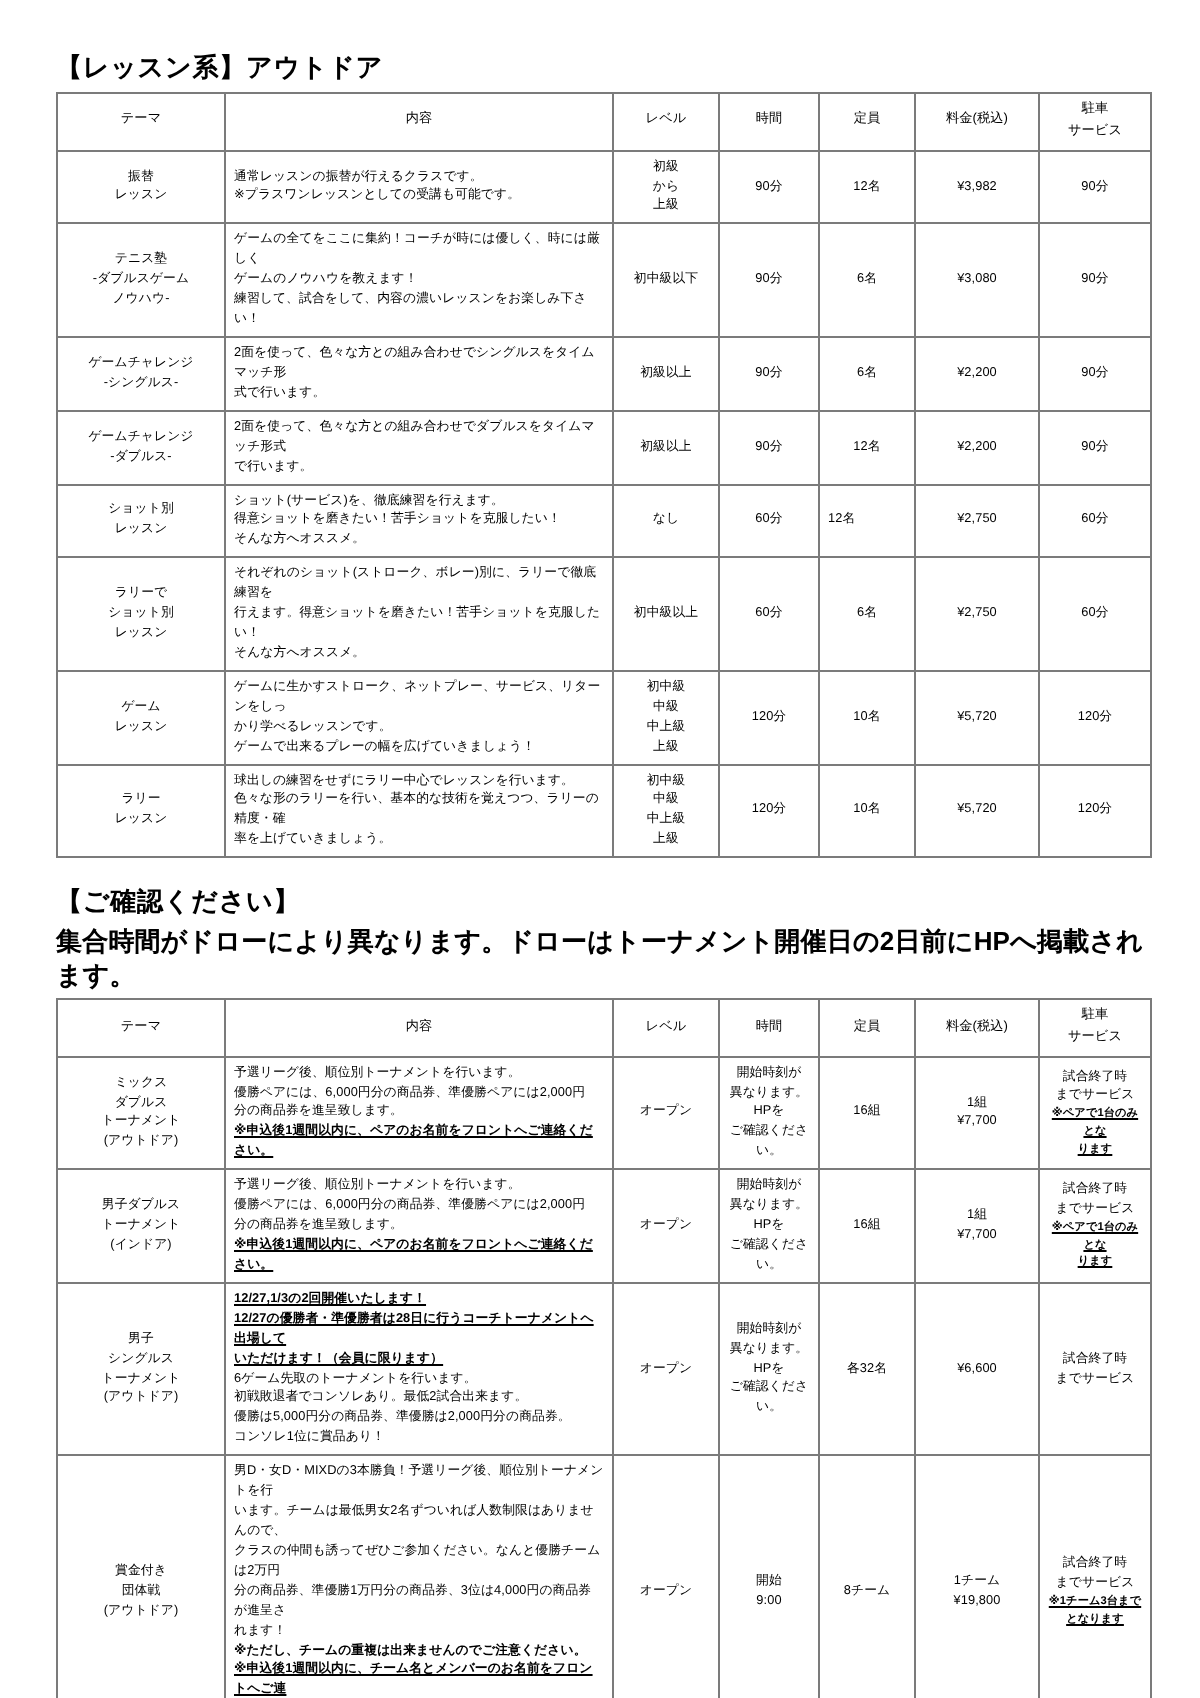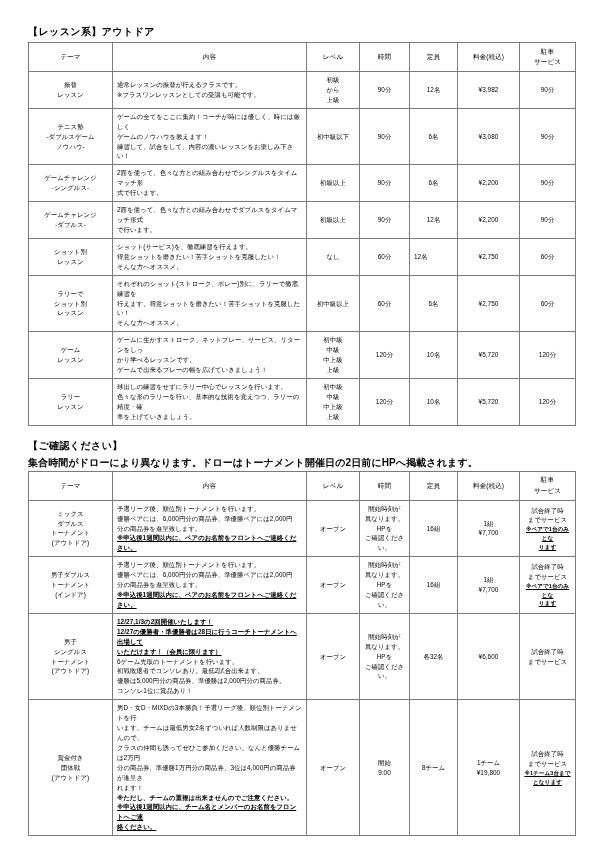--- a/index.html
+++ b/index.html
@@ -15,28 +15,28 @@
     -webkit-font-smoothing: antialiased;
   }
   .page {
     position: relative;
     width: 600px;
     height: 849px;
     box-sizing: border-box;
     padding: 26px 25px 0 28px;
   }
   .section-title {
-    font-size: 10px;
+    font-size: 13px;
     font-weight: bold;
     letter-spacing: 0.4px;
     margin: 0 0 4px 0;
     line-height: 1.2;
   }
   .section-note {
-    font-size: 10px;
+    font-size: 13px;
     font-weight: bold;
     margin: 0 0 2px 0;
     line-height: 1.3;
     letter-spacing: 0.1px;
   }
   table.sched {
     border-collapse: collapse;
     width: 547px;
     table-layout: fixed;
     margin: 0;

